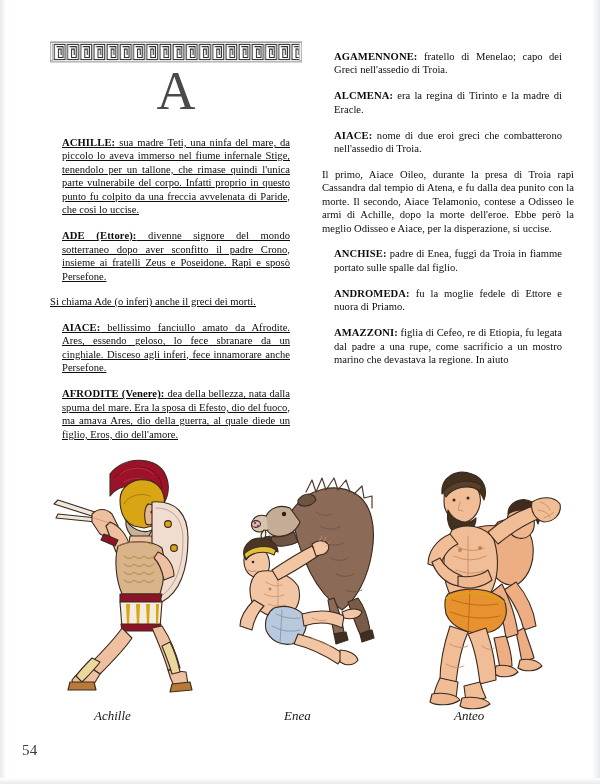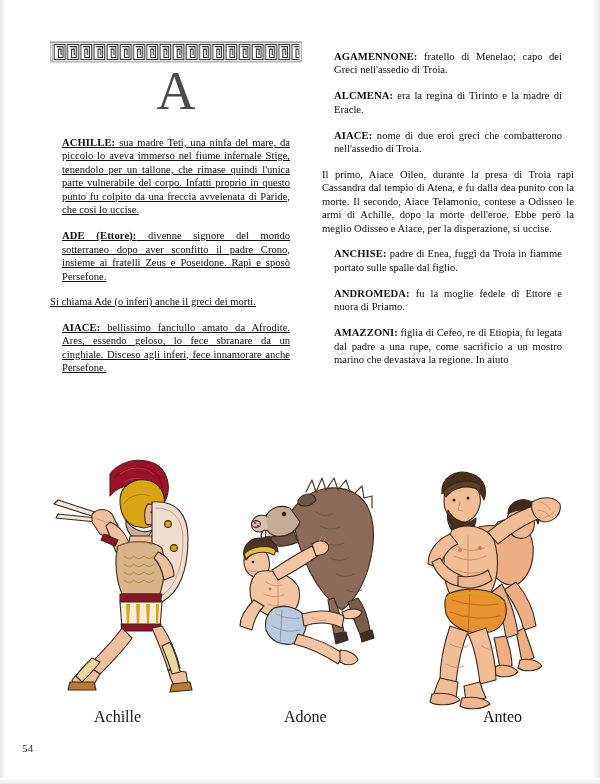--- a/index.html
+++ b/index.html
@@ -102,34 +102,35 @@
   .captions {
     position: absolute;
     left: 38px;
     top: 708px;
     width: 530px;
     height: 22px;
   }
   .caption {
     position: absolute;
     top: 0;
-    font-size: 16px;
+    font-style: italic;
+    font-size: 13px;
     color: #151515;
     white-space: nowrap;
   }
   .cap-achille { left: 56px; }
   .cap-adone   { left: 246px; }
-  .cap-anteo   { left: 445px; }
+  .cap-anteo   { left: 416px; }
 
   
   .folio {
     position: absolute;
     left: 22px;
     top: 742px;
-    font-size: 11px;
+    font-size: 15px;
     color: #3a3a3a;
     letter-spacing: 0.3px;
   }
 </style>
 </head>
 <body>
 
 <div id="page">
 
   <div class="edge-left"></div>
@@ -167,20 +168,23 @@
 
     <div class="entry">
       <p><span class="term">ADE (Ettore):</span><span> divenne signore del mondo sotterraneo dopo aver sconfitto il padre Crono, insieme ai fratelli Zeus e Poseidone. Rapì e sposò Persefone.</span></p>
       <p class="cont">Si chiama Ade (o inferi) anche il greci dei morti.</p>
     </div>
 
     <div class="entry">
       <p><span class="term">AIACE:</span><span> bellissimo fanciullo amato da Afrodite. Ares, essendo geloso, lo fece sbranare da un cinghiale. Disceso agli inferi, fece innamorare anche Persefone.</span></p>
     </div>
 
+    <div class="entry">
+      <p><span class="term">AFRODITE (Venere):</span><span> dea della bellezza, nata dalla spuma del mare. Era la sposa di Efesto, dio del fuoco, ma amava Ares, dio della guerra, al quale diede un figlio, Eros, dio dell'amore.</span></p>
+    </div>
 
   </div>
 
   <div class="col col-right">
 
     <div class="entry">
       <p><span class="term">AGAMENNONE:</span><span> fratello di Menelao; capo dei Greci nell'assedio di Troia.</span></p>
     </div>
 
     <div class="entry">
@@ -445,19 +449,19 @@
             <path d="M76 194 q8 6 12 2"></path>
           </g>
         </g>
       </svg>
     </div>
 
   </div>
 
   <div class="captions">
     <div class="caption cap-achille">Achille</div>
-    <div class="caption cap-adone">Adone</div>
+    <div class="caption cap-adone">Enea</div>
     <div class="caption cap-anteo">Anteo</div>
   </div>
 
   <div class="folio">54</div>
 
 </div>
 
 </body></html>

